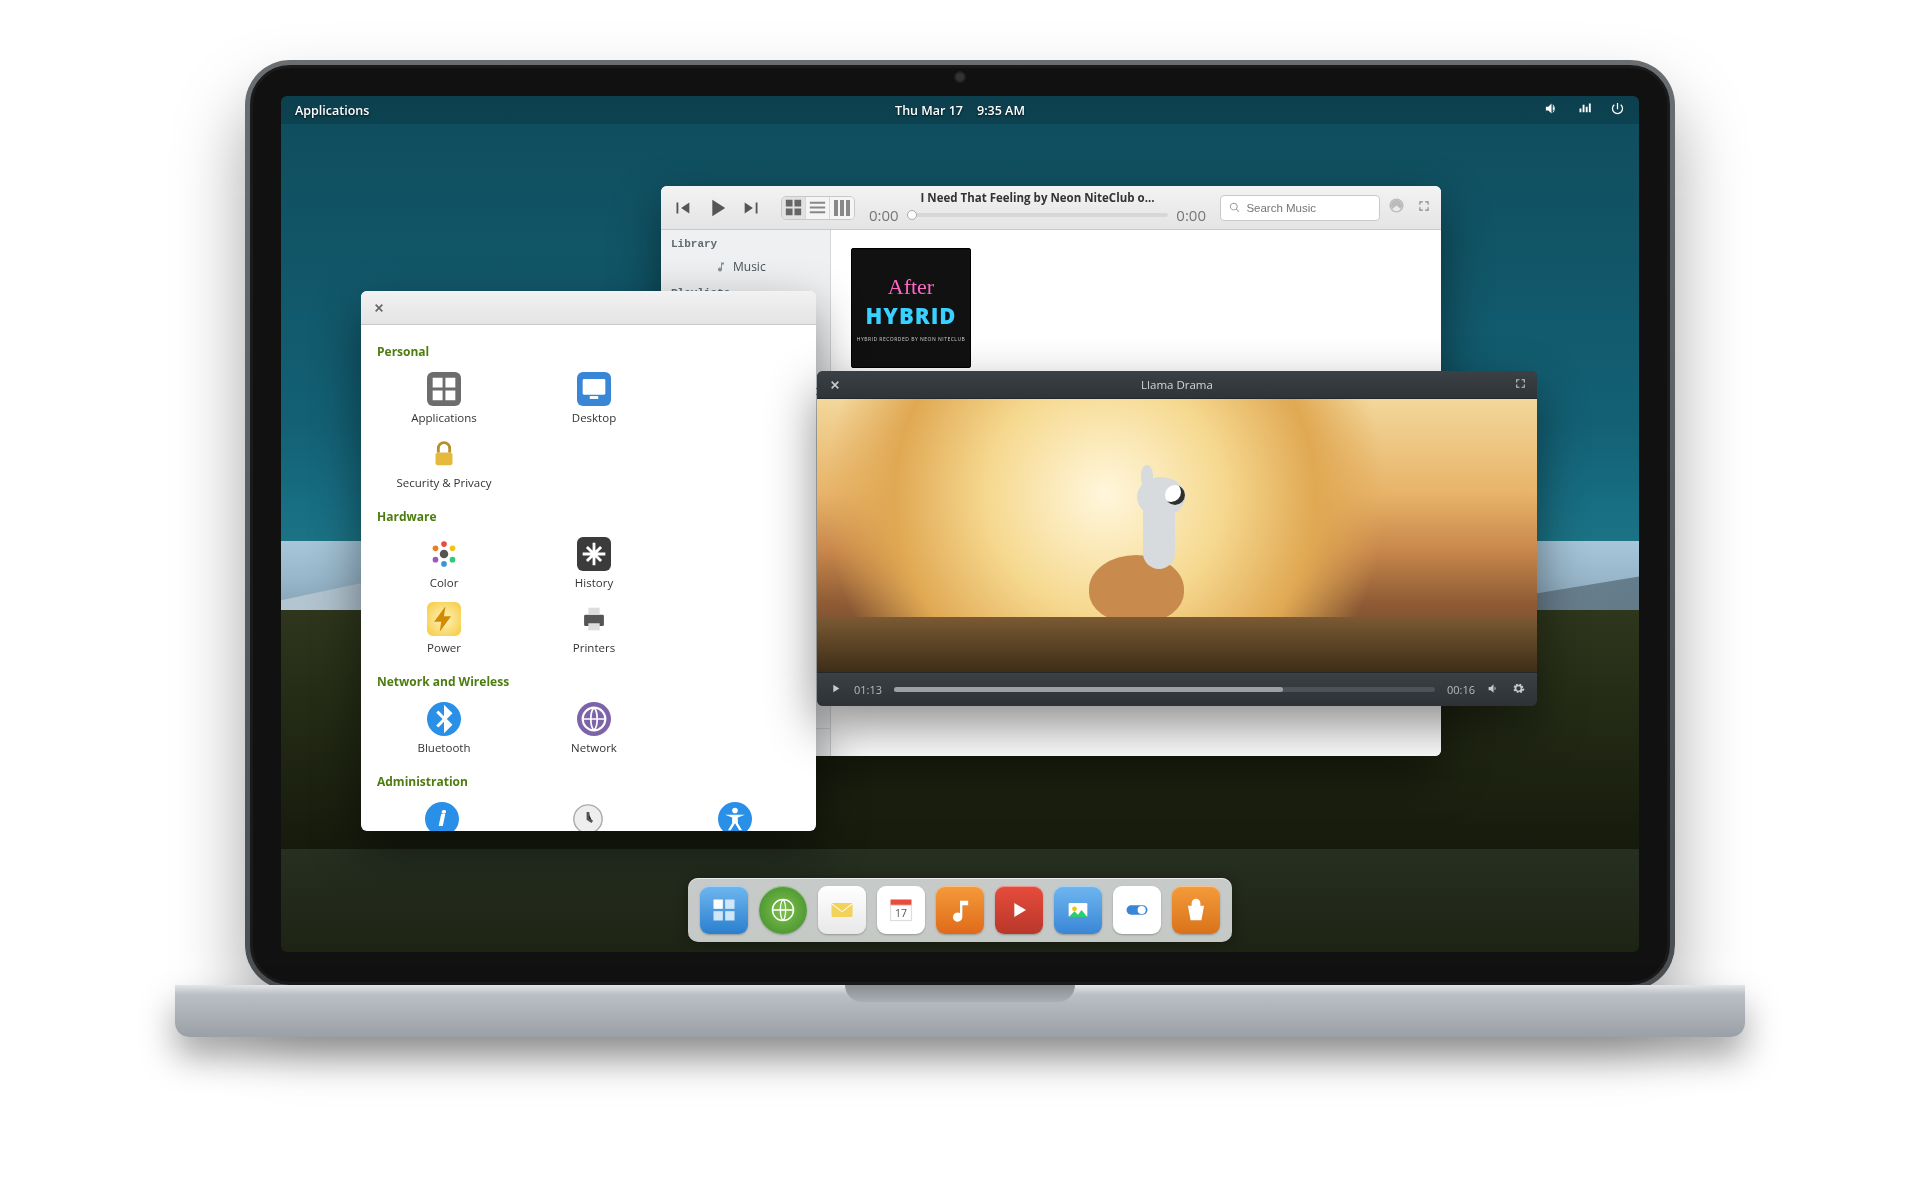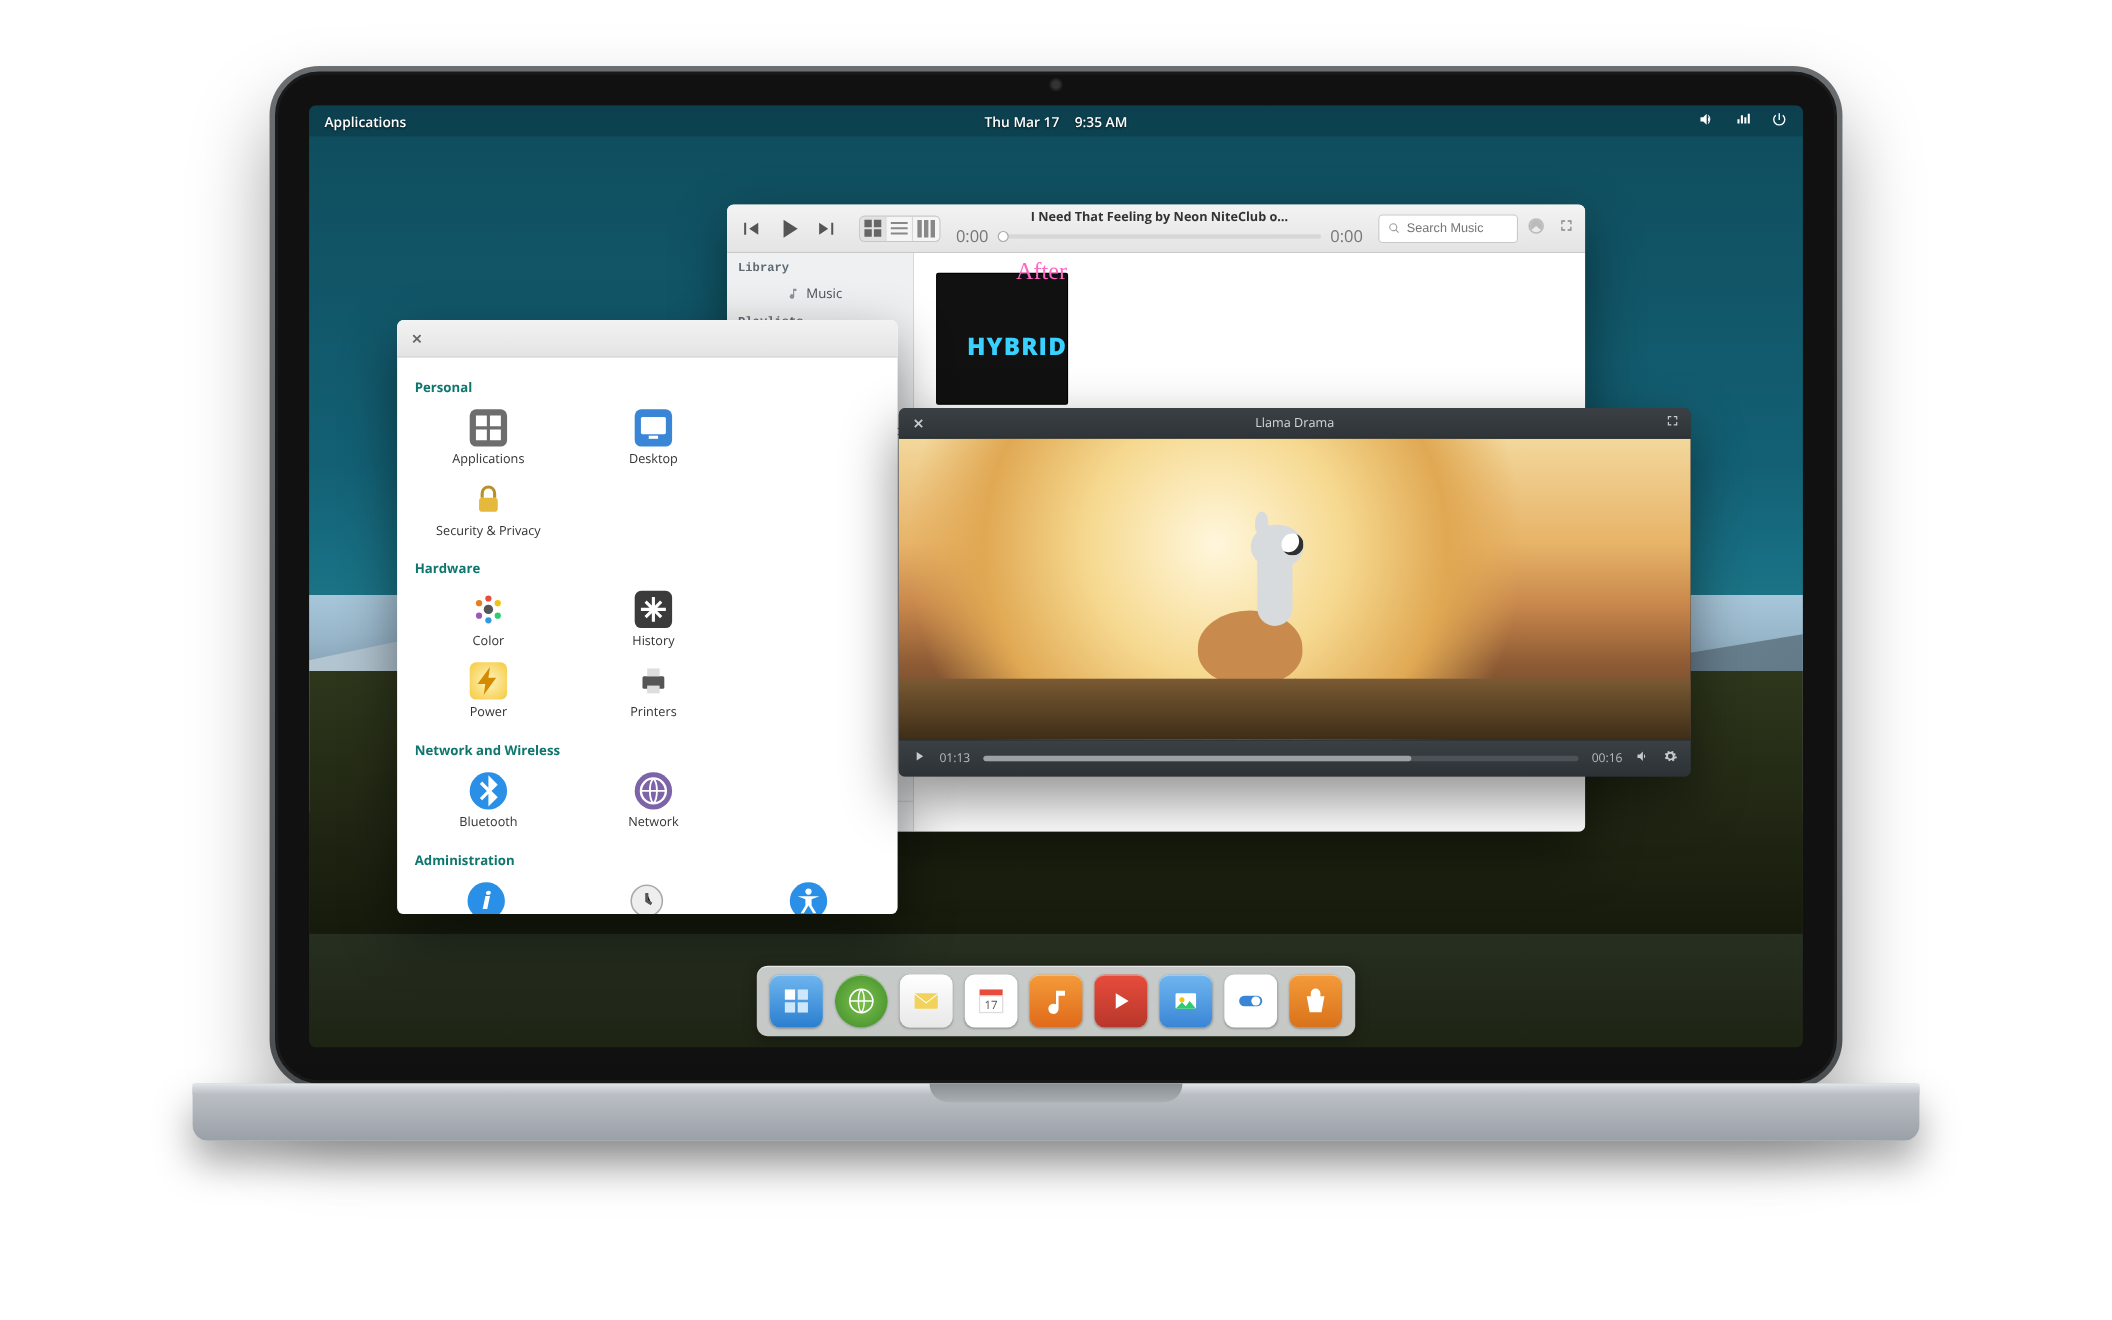--- a/index.html
+++ b/index.html
@@ -38,52 +38,52 @@
 
 
 .win    { position:absolute; background:#f5f5f5; border-radius:6px; box-shadow:0 20px 50px rgba(0,0,0,.45); overflow:hidden;}
 .win-title{height:34px; display:flex; align-items:center; background:linear-gradient(#f2f2f2,#e4e4e4); border-bottom:1px solid #c9c9c9; position:relative;}
 .win-close{width:20px;height:20px;margin-left:8px;display:flex;align-items:center;justify-content:center;color:#666;border-radius:3px;cursor:pointer;}
 .win-close svg{width:10px;height:10px;stroke:#666;stroke-width:2;}
 
 
 .settings{ left:80px; top:195px; width:455px; height:540px; background:#fff;}
 .settings-body{padding:8px 0; overflow:hidden;}
-.cat-h  { font-weight:700; color:#0f766e; font-size:12px; padding:10px 16px 8px;}
+.cat-h  { font-weight:700; color:#4d7c0f; font-size:12px; padding:10px 16px 8px;}
 .cat-row{ display:flex; padding:0 8px 4px;}
 .cat-item{ width:150px; text-align:center; padding:4px 4px; cursor:pointer;}
 .cat-item .ico{width:34px;height:34px;margin:0 auto 4px;border-radius:6px;display:flex;align-items:center;justify-content:center;}
 .cat-item .lbl{font-size:11.5px;color:#333;}
 
 
 .music  { left:380px; top:90px; width:780px; height:570px;}
 .music .win-title{height:44px; background:linear-gradient(#f3f3f3,#e4e4e4); }
 .mp-controls{display:flex; gap:10px; margin-left:10px; align-items:center;}
 .mp-controls .btn{width:22px;height:22px;display:flex;align-items:center;justify-content:center;cursor:pointer;}
 .mp-controls .btn.play{width:28px;height:28px;}
 .view-seg{margin-left:18px; display:flex; border:1px solid #c7c7c7; border-radius:5px; overflow:hidden;}
 .view-seg .seg{width:24px;height:22px;display:flex;align-items:center;justify-content:center;background:#f5f5f5;border-right:1px solid #d7d7d7;cursor:pointer;}
 .view-seg .seg:last-child{border-right:none;}
 .view-seg .seg.active{background:#e2e2e2;}
 .track-info{flex:1; margin:0 14px; font-size:11px; color:#555;}
 .track-info .title{font-weight:700; color:#333; text-align:center; font-size:11.5px;}
 .track-time{display:flex; align-items:center; gap:8px; font-size:15px;color:#777;}
 .time-bar{flex:1;height:4px;background:#d7d7d7;border-radius:2px;position:relative;}
 .time-bar .knob{position:absolute;left:0;top:-3px;width:10px;height:10px;border-radius:50%;background:#fff;border:1px solid #aaa;}
-.mp-search{width:127px;height:26px;border:1px solid #c9c9c9;border-radius:4px;background:#fff;display:flex;align-items:center;gap:6px;padding:0 8px;margin-right:8px;}
+.mp-search{width:160px;height:26px;border:1px solid #c9c9c9;border-radius:4px;background:#fff;display:flex;align-items:center;gap:6px;padding:0 8px;margin-right:8px;}
 .mp-search input{border:none;outline:none;font-size:11.5px;width:100%;background:transparent;color:#555;}
 .mp-right-icons{display:flex;gap:12px;margin-right:10px;align-items:center;}
 .mp-body{display:flex; height:calc(100% - 44px);}
 .mp-side{width:170px;background:#eef0f1;border-right:1px solid #d7d7d7;display:flex;flex-direction:column;}
 .side-h{font-size:11px;font-weight:700;color:#5f6a72;padding:8px 10px 4px;font-family:Liberation Mono, monospace;}
 .side-i{font-size:12px;color:#4a5258;padding:4px 10px 4px 24px;display:flex;align-items:center;gap:6px;cursor:pointer;margin-left:30px;}
 .side-i svg{width:12px;height:12px;}
 .side-foot{margin-top:auto;height:28px;border-top:1px solid #d7d7d7;display:flex;align-items:center;gap:12px;padding:0 10px;color:#888;}
 .mp-main{flex:1;background:#fff;padding:18px 20px;}
-.album{width:120px;height:120px;background:#111;border:1px solid #000;border-radius:2px;display:flex;flex-direction:column;align-items:flex-end;justify-content:center;color:#fff;gap:40px;}
+.album{width:120px;height:120px;background:#111;border:1px solid #000;border-radius:2px;display:flex;flex-direction:column;align-items:center;justify-content:center;color:#fff;}
 .album .a1{font-family:"Brush Script MT",cursive;font-size:22px;color:#ff67c7;}
 .album .a2{font-weight:900;font-size:22px;color:#39d1ff;letter-spacing:1px;}
 .album .a3{font-size:5px;color:#ccc;margin-top:6px;letter-spacing:.5px;}
 
 
 .video  { left:536px; top:275px; width:720px; height:335px; background:#2f3438;}
 .video .win-title{height:28px;background:linear-gradient(#3a4044,#2f3438);border-bottom:1px solid #24282b;}
 .video .win-title .vtitle{position:absolute;left:50%;transform:translateX(-50%);color:#d2d6d9;font-size:11.5px;font-weight:400;}
 .video .win-close svg{stroke:#c7c9cb;}
 .vid-expand{position:absolute;right:10px;color:#c7c9cb;}

